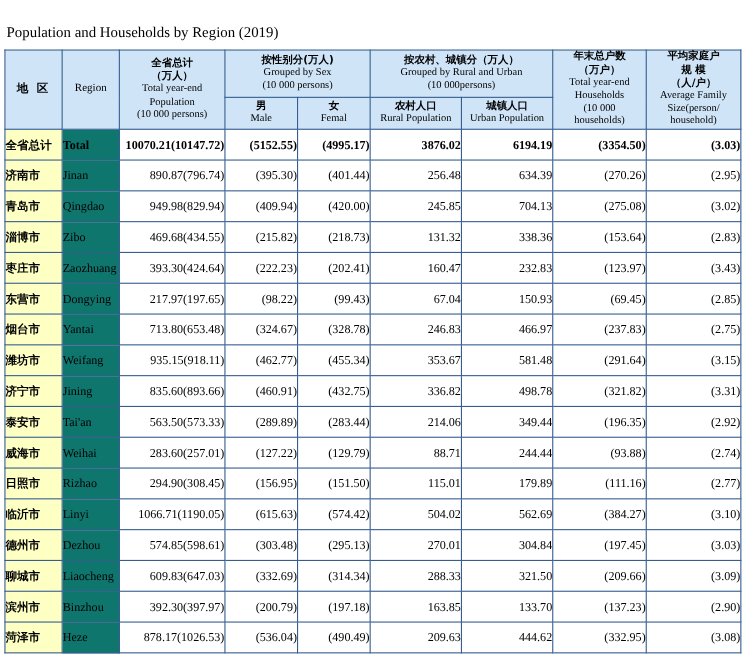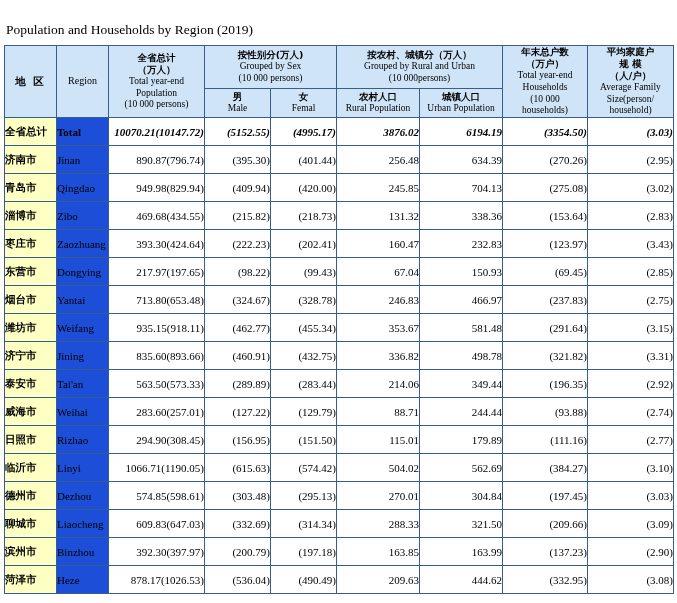--- a/index.html
+++ b/index.html
@@ -84,21 +84,21 @@
   td.region-cn {
     background: #feffc3;
     font-family: "DejaVu Sans", sans-serif;
     font-size: 10.5px;
     font-weight: bold;
     text-align: left;
     padding-left: 6px;
     white-space: nowrap;
   }
   td.region-en {
-    background: #1d4ed8;
+    background: #0f766e;
     font-family: "Liberation Serif", serif;
     font-size: 11px;
     text-align: left;
     padding-left: 4px;
     white-space: nowrap;
   }
   tbody tr.total td.region-cn,
   tbody tr.total td.region-en {
     font-weight: bold;
   }
@@ -108,21 +108,20 @@
   }
   td.num {
     font-family: "Liberation Serif", serif;
     font-size: 11px;
     text-align: right;
     padding-right: 7px;
     white-space: nowrap;
   }
   tbody tr.total td.num {
     font-weight: bold;
-    font-style: italic;
   }
   
   col.c-rcn { width: 52px; }
   col.c-ren { width: 52px; }
   col.c-pop { width: 96px; }
   col.c-male { width: 66px; }
   col.c-female { width: 66px; }
   col.c-rural { width: 83px; }
   col.c-urban { width: 83px; }
   col.c-house { width: 85px; }
@@ -374,21 +373,21 @@
           <td class="num">(209.66)</td>
           <td class="num">(3.09)</td>
         </tr>
         <tr>
           <td class="region-cn">滨州市</td>
           <td class="region-en">Binzhou</td>
           <td class="num">392.30(397.97)</td>
           <td class="num">(200.79)</td>
           <td class="num">(197.18)</td>
           <td class="num">163.85</td>
-          <td class="num">163.99</td>
+          <td class="num">133.70</td>
           <td class="num">(137.23)</td>
           <td class="num">(2.90)</td>
         </tr>
         <tr>
           <td class="region-cn">菏泽市</td>
           <td class="region-en">Heze</td>
           <td class="num">878.17(1026.53)</td>
           <td class="num">(536.04)</td>
           <td class="num">(490.49)</td>
           <td class="num">209.63</td>

